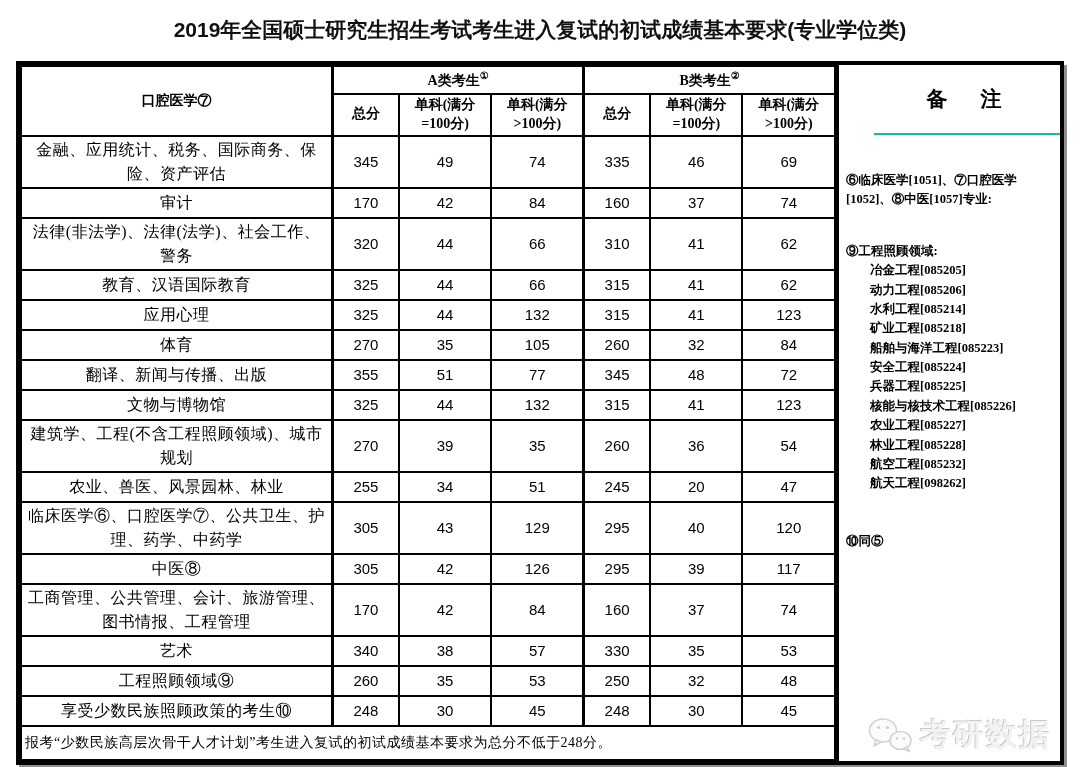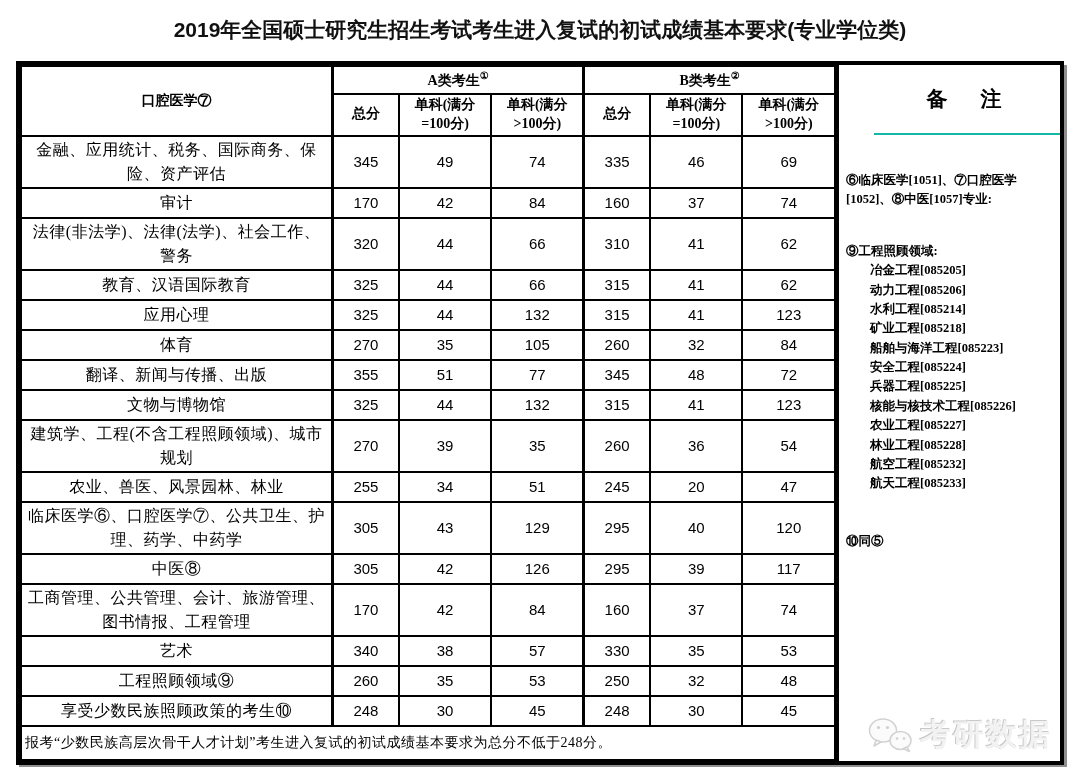--- a/index.html
+++ b/index.html
@@ -319,21 +319,21 @@
               <div>动力工程[085206]</div>
               <div>水利工程[085214]</div>
               <div>矿业工程[085218]</div>
               <div>船舶与海洋工程[085223]</div>
               <div>安全工程[085224]</div>
               <div>兵器工程[085225]</div>
               <div>核能与核技术工程[085226]</div>
               <div>农业工程[085227]</div>
               <div>林业工程[085228]</div>
               <div>航空工程[085232]</div>
-              <div>航天工程[085233]</div>
+              <div>航天工程[098262]</div>
             </div>
         </div>
         <div class="remark-block3">⑩同⑤</div>
 
         <div class="watermark">
           <svg width="46" height="36" viewBox="0 0 46 36">
             <g fill="#fbfbfb" stroke="#d2d2d2" stroke-width="1.5">
               <ellipse cx="16" cy="13.5" rx="13.5" ry="11.5"></ellipse>
               <path d="M9 23 L7 29 L14 25 Z" stroke-linejoin="round"></path>
               <ellipse cx="33.5" cy="23.5" rx="10.5" ry="9"></ellipse>

